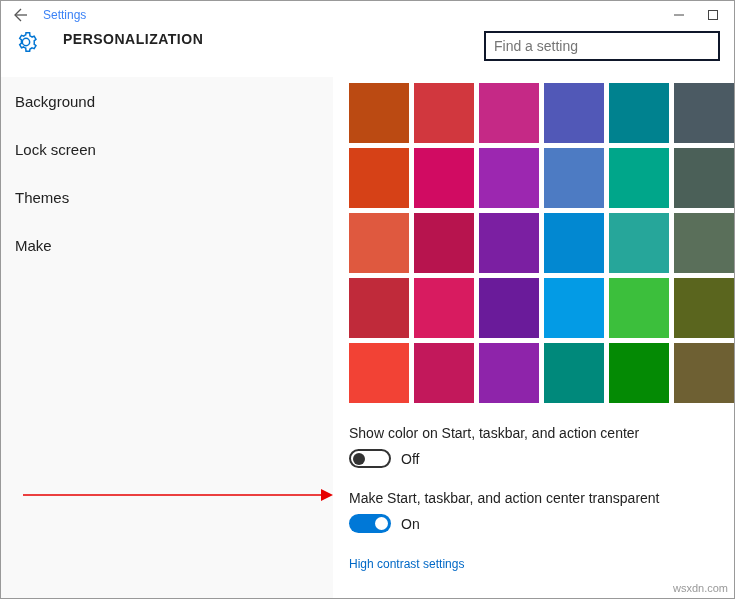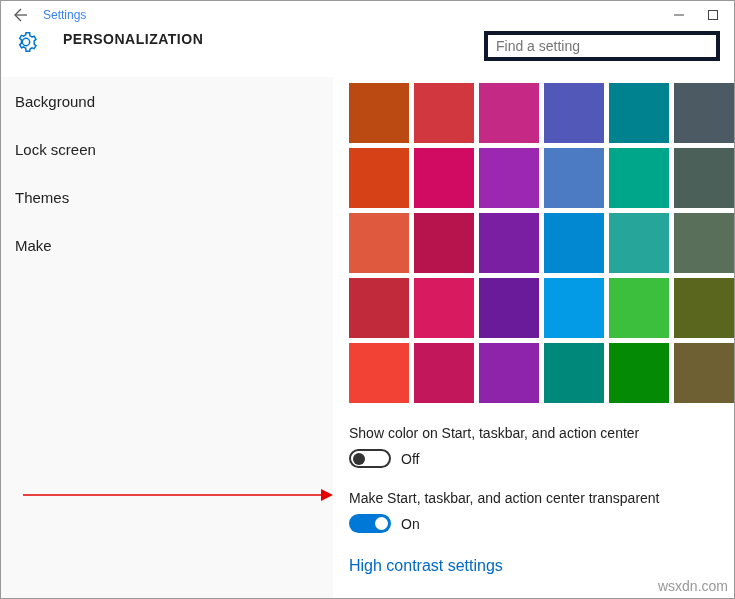--- a/index.html
+++ b/index.html
@@ -5,39 +5,39 @@
     * { box-sizing: border-box; margin: 0; padding: 0; font-family: "Segoe UI", Tahoma, sans-serif; }
     body { width: 735px; height: 599px; background: #fff; border: 1px solid #999; position: relative; overflow: hidden; }
     .titlebar { height: 28px; display: flex; align-items: center; padding: 0 4px; font-size: 12px; color: #333; }
     .back-btn { width: 28px; height: 28px; display: flex; align-items: center; justify-content: center; color: #555; cursor: pointer; }
     .title-text { margin-left: 10px; font-size: 12px; color: #3b82f6; }
     .win-controls { margin-left: auto; display: flex; }
     .win-btn { width: 34px; height: 28px; display: flex; align-items: center; justify-content: center; color: #444; font-size: 11px; }
     .header { height: 46px; display: flex; align-items: flex-start; padding: 0 14px; margin-top: 2px; }
     .gear { color: #0275d3; }
     .page-title { font-size: 14px; font-weight: 600; letter-spacing: .5px; margin-left: 26px; color: #222; }
-    .search { margin-left: auto; width: 236px; height: 30px; border: 4px solid #0f172a; padding: 0 8px; font-size: 14px; background: #fff; }
+    .search { margin-left: auto; width: 236px; height: 30px; border: 2px solid #0f172a; padding: 0 8px; font-size: 14px; background: #fff; }
     .main { display: flex; height: calc(100% - 76px); }
     .sidebar { width: 332px; background: #f9f9f9; border-right: 0; }
     .side-item { height: 48px; display: flex; align-items: center; padding-left: 14px; font-size: 15px; color: #222; cursor: pointer; }
     .side-item.active { background: #7bb3e7; }
     .content { flex: 1; padding: 0 0 0 16px; position: relative; background: #fff; }
     .palette { display: grid; grid-template-columns: repeat(6, 60px); grid-auto-rows: 60px; gap: 5px; margin-top: 6px; }
     .swatch { width: 60px; height: 60px; }
     .opt-label { font-size: 14px; color: #222; margin-top: 22px; }
     .toggle-row { display: flex; align-items: center; margin-top: 8px; }
     .toggle { width: 42px; height: 19px; border-radius: 10px; position: relative; }
     .toggle.off { border: 2px solid #333; background: #fff; }
     .toggle.off .knob { position: absolute; left: 2px; top: 1.5px; width: 12px; height: 12px; border-radius: 50%; background: #333; }
     .toggle.on { background: #0078d7; }
     .toggle.on .knob { position: absolute; right: 3px; top: 3px; width: 13px; height: 13px; border-radius: 50%; background: #fff; }
     .toggle-text { margin-left: 10px; font-size: 14px; color: #222; }
-    .link { color: #0068c6; font-size: 16px; margin-top: 24px; cursor: pointer; display: inline-block; }
+    .link { color: #0068c6; font-size: 12px; margin-top: 24px; cursor: pointer; display: inline-block; }
     .arrow-annot { position: absolute; left: 22px; top: 484px; pointer-events: none; }
-    .watermark { position: absolute; right: 6px; bottom: 4px; font-size: 14px; color: #999; }
+    .watermark { position: absolute; right: 6px; bottom: 4px; font-size: 11px; color: #999; }
   </style>
 </head>
 <body>
 
 <div class="titlebar">
   <div class="back-btn">
     <svg width="16" height="16" viewBox="0 0 16 16">
         <path d="M10 2 L4 8 L10 14" stroke="#555" stroke-width="1.3" fill="none"></path>
         <path d="M4 8 H16" stroke="#555" stroke-width="1.3"></path>
       </svg>

